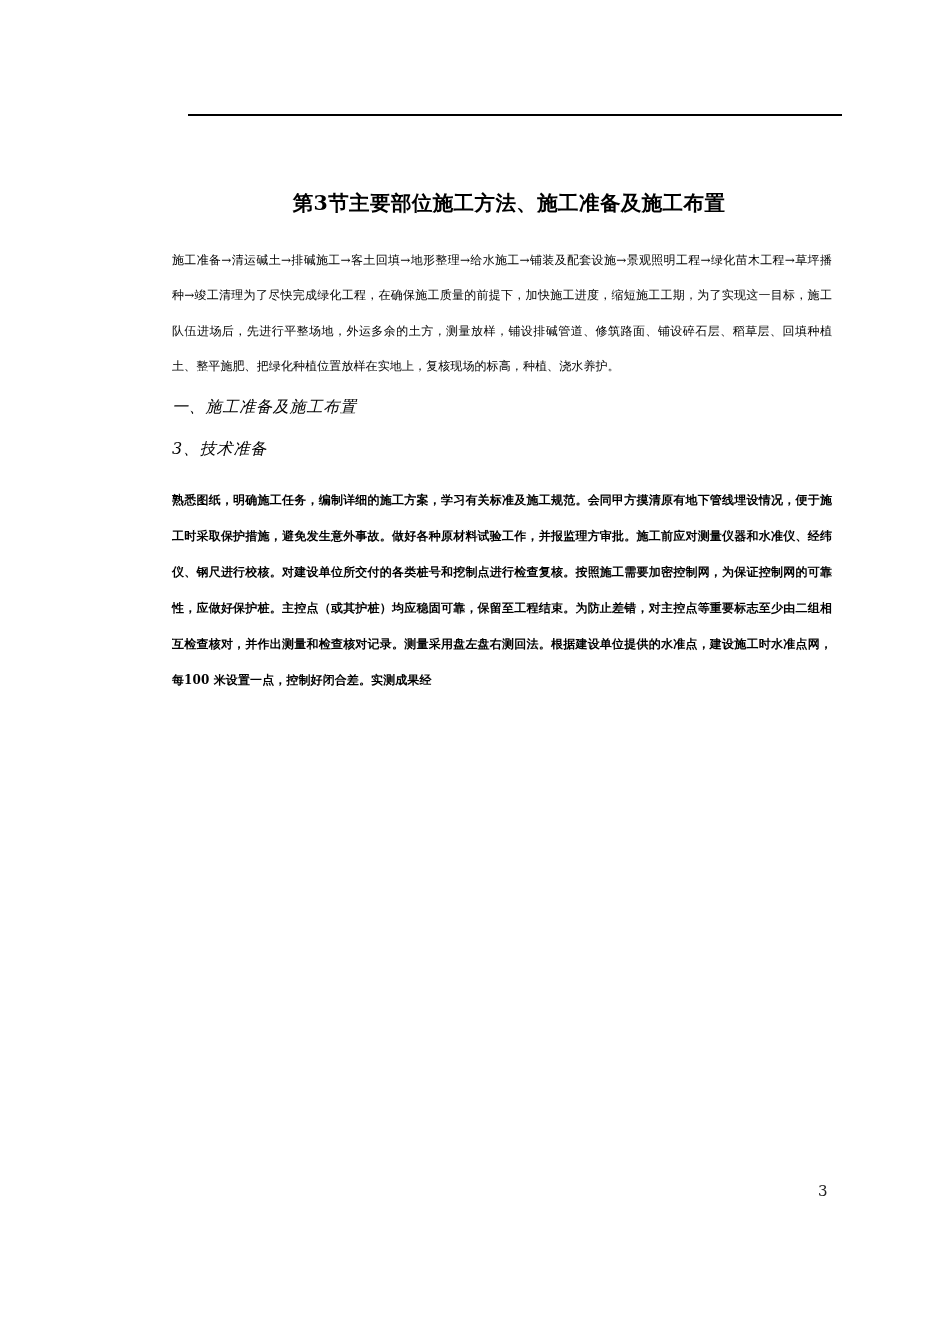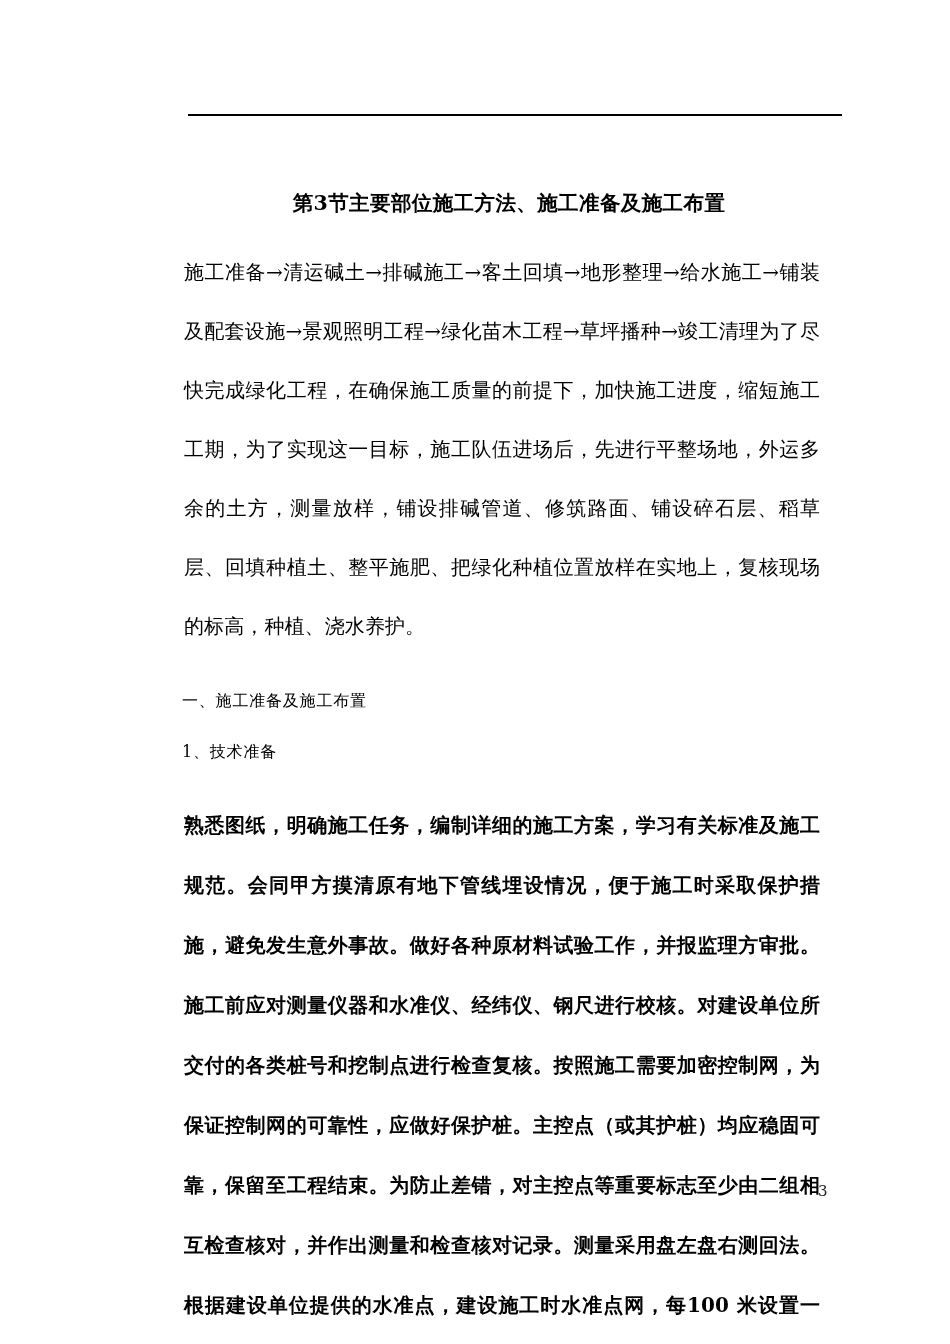--- a/index.html
+++ b/index.html
@@ -38,36 +38,37 @@
   .doc-title {
     font-size: 20.5px;
     font-weight: bold;
     text-align: center;
     letter-spacing: 0.4px;
     line-height: 1.5;
     margin: 0 0 14px 0;
     padding-left: 14px;
   }
   .para {
-    font-size: 20px;
+    font-size: 12px;
     text-align: justify;
     text-justify: inter-ideograph;
     line-height: 2.95;
-    margin: 12px;
+    margin: 0;
     letter-spacing: 0.1px;
   }
   .para-loose {
     line-height: 3.0;
     font-weight: bold;
   }
   .heading-line {
     font-size: 16px;
     line-height: 2.6;
-    margin: 10px;
+    margin: 0;
     letter-spacing: 0.8px;
+    font-style: italic;
   }
   .block-gap-sm {
     height: 2px;
   }
   .block-gap-md {
     height: 6px;
   }
   .para-flow {
     margin-top: 4px;
   }
@@ -95,21 +96,21 @@
     <h1 class="doc-title">第3节主要部位施工方法、施工准备及施工布置</h1>
 
     <div class="block-gap-md"></div>
 
     <p class="para para-flow">施工准备→清运碱土→排碱施工→客土回填→地形整理→给水施工→铺装及配套设施→景观照明工程→绿化苗木工程→草坪播种→竣工清理为了尽快完成绿化工程，在确保施工质量的前提下，加快施工进度，缩短施工工期，为了实现这一目标，施工队伍进场后，先进行平整场地，外运多余的土方，测量放样，铺设排碱管道、修筑路面、铺设碎石层、稻草层、回填种植土、整平施肥、把绿化种植位置放样在实地上，复核现场的标高，种植、浇水养护。</p>
 
     <div class="block-gap-sm"></div>
 
     <p class="heading-line">一、施工准备及施工布置</p>
 
-    <p class="heading-line">1、技术准备</p>
+    <p class="heading-line">3、技术准备</p>
 
     <div class="block-gap-sm"></div>
 
     <p class="para para-loose para-body">熟悉图纸，明确施工任务，编制详细的施工方案，学习有关标准及施工规范。会同甲方摸清原有地下管线埋设情况，便于施工时采取保护措施，避免发生意外事故。做好各种原材料试验工作，并报监理方审批。施工前应对测量仪器和水准仪、经纬仪、钢尺进行校核。对建设单位所交付的各类桩号和挖制点进行检查复核。按照施工需要加密控制网，为保证控制网的可靠性，应做好保护桩。主控点（或其护桩）均应稳固可靠，保留至工程结束。为防止差错，对主控点等重要标志至少由二组相互检查核对，并作出测量和检查核对记录。测量采用盘左盘右测回法。根据建设单位提供的水准点，建设施工时水准点网，每100 米设置一点，控制好闭合差。实测成果经</p>
 
   </div>
 
   <div class="page-number">3</div>
 
 </div>

